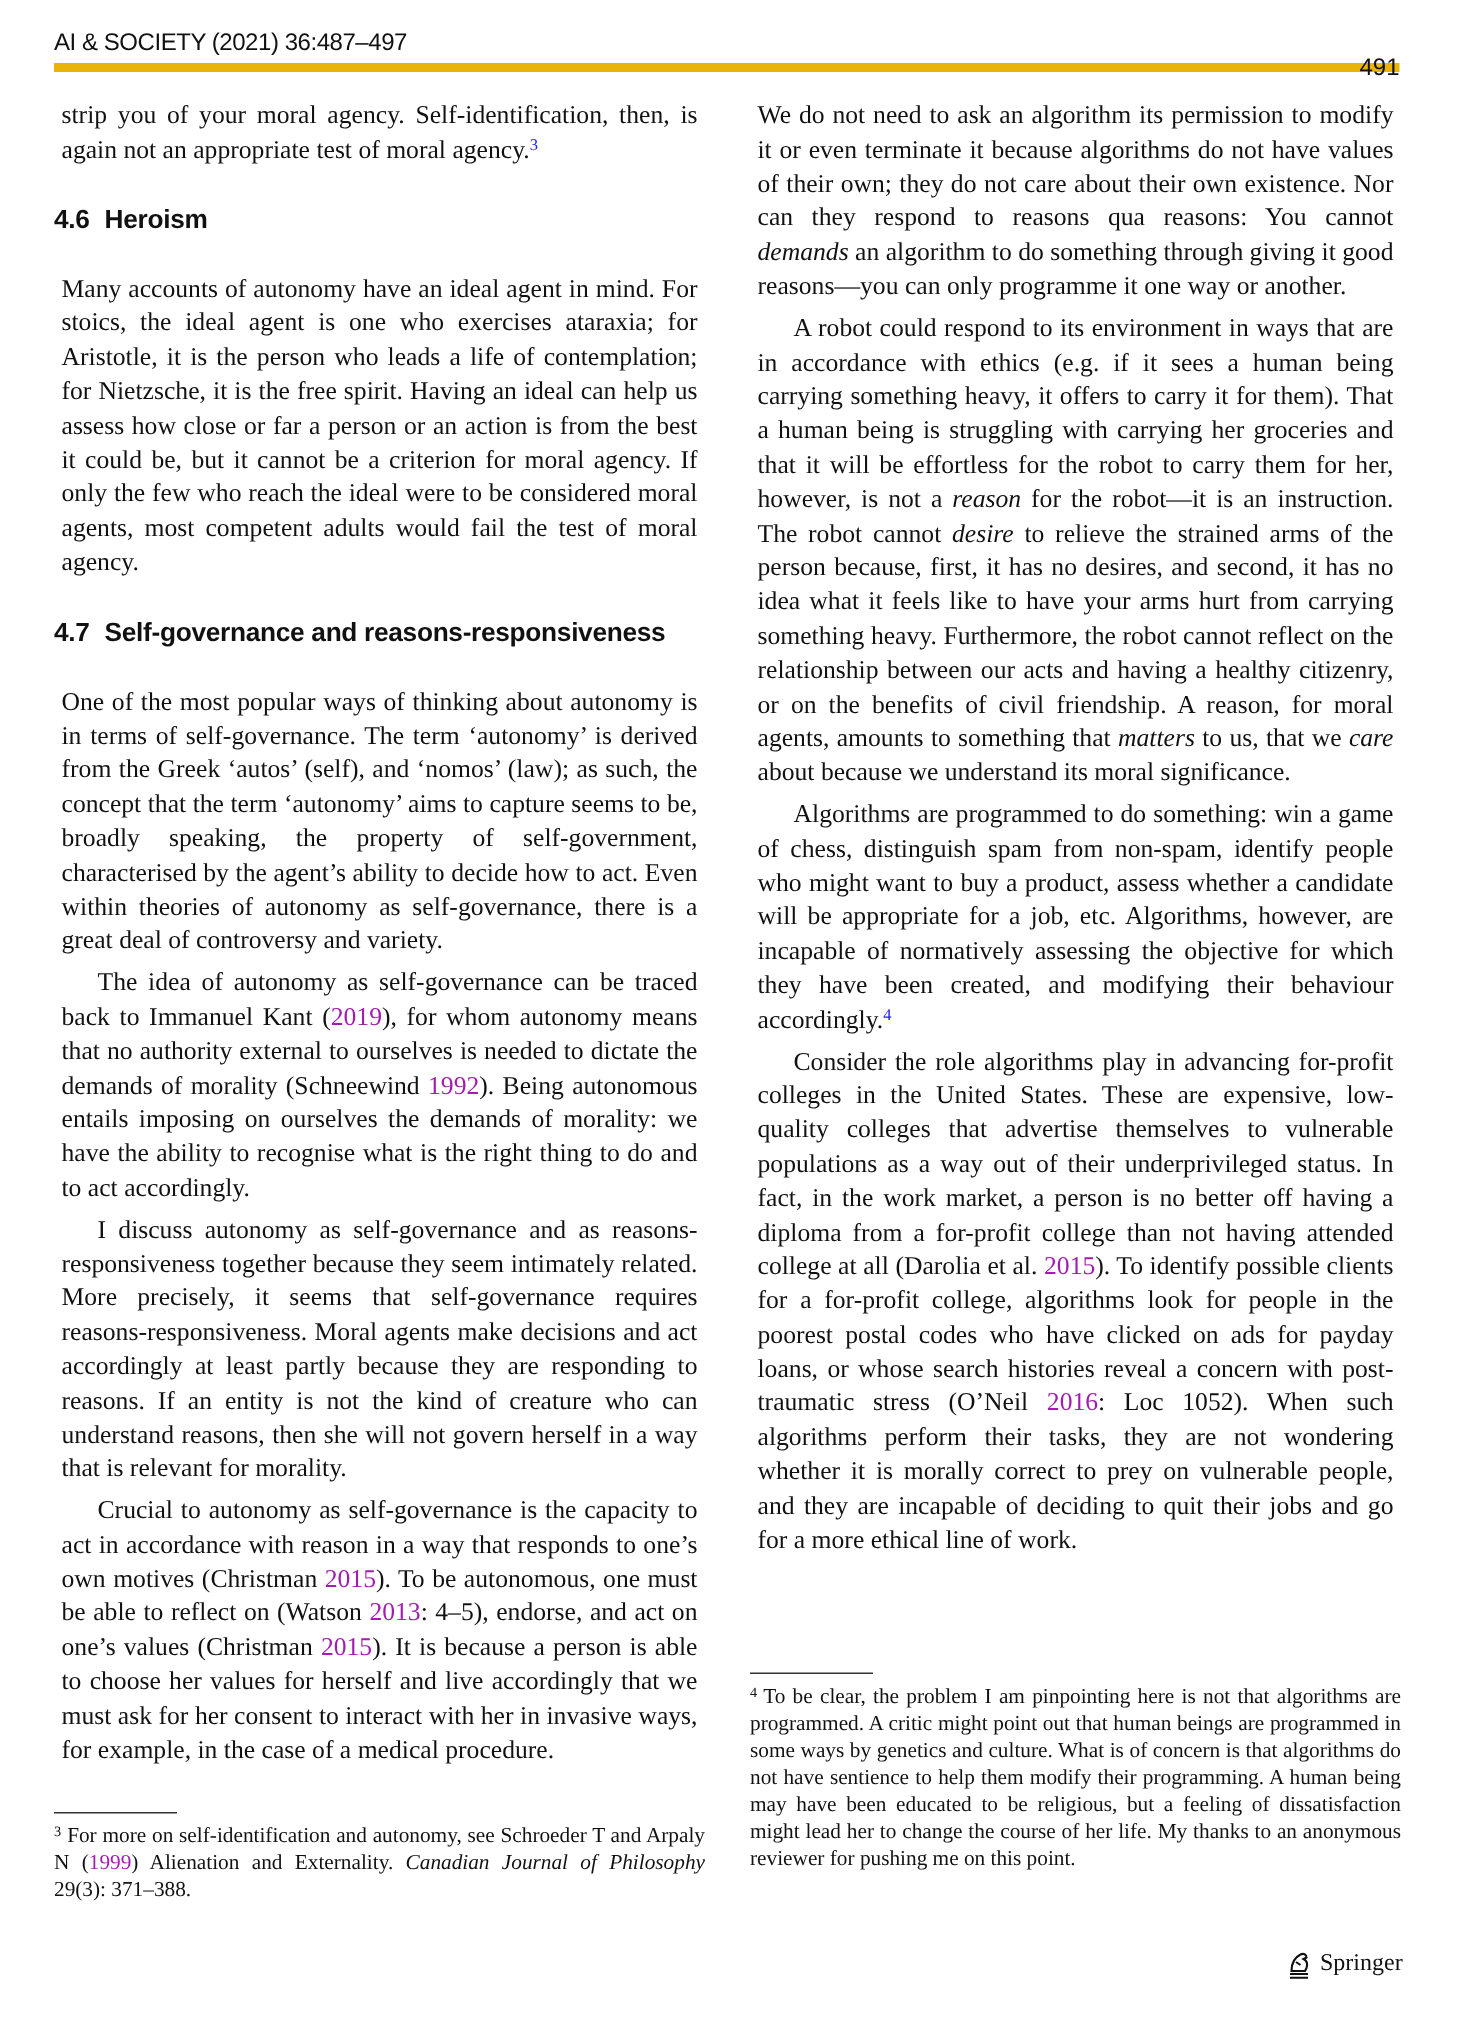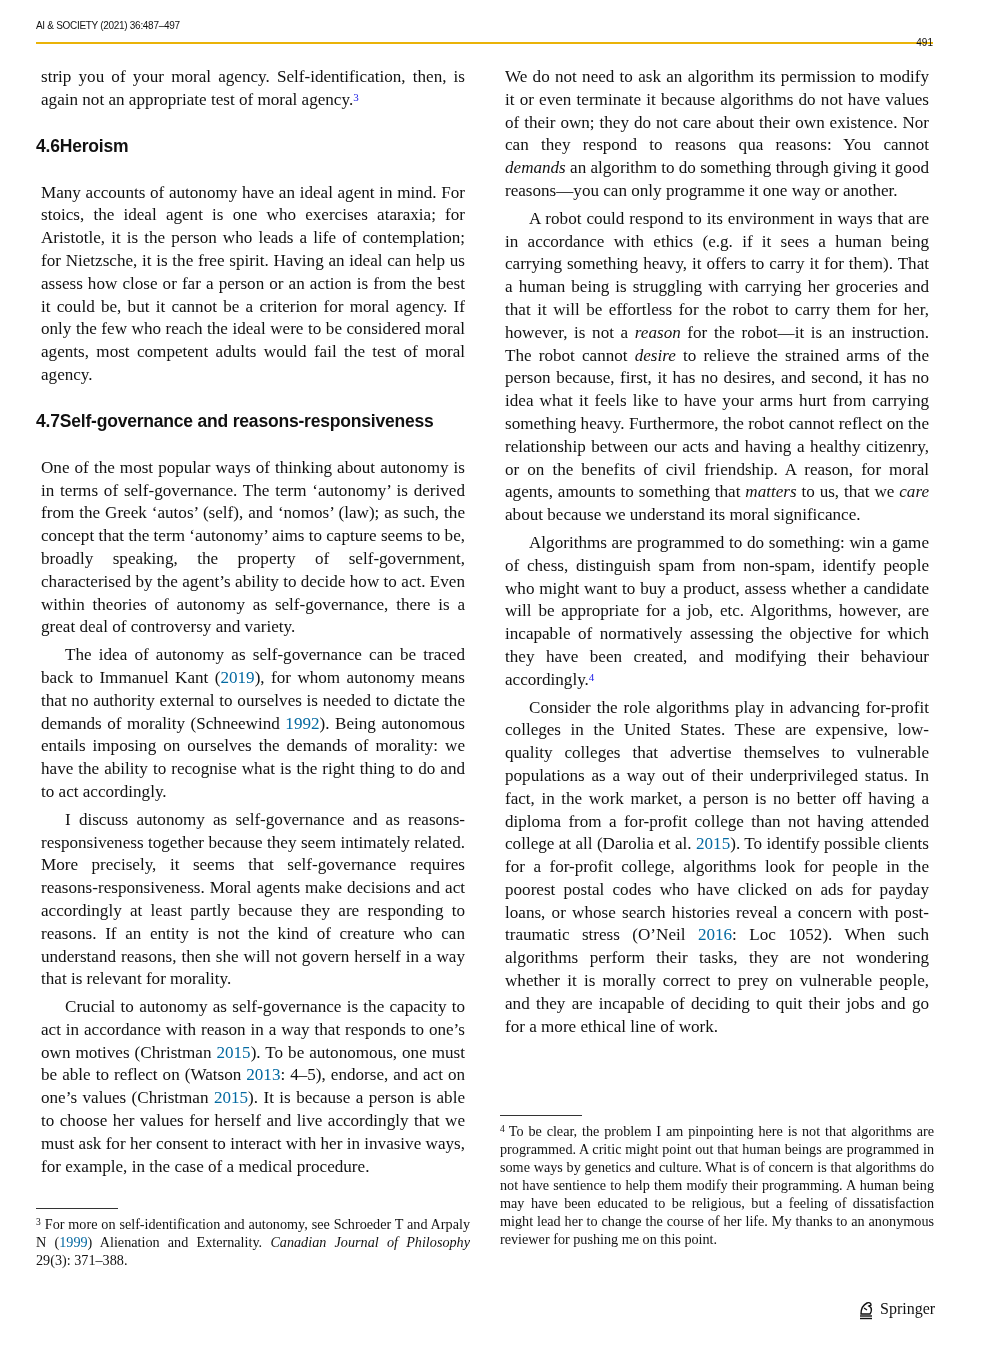--- a/index.html
+++ b/index.html
@@ -1,27 +1,27 @@
 <!DOCTYPE html>
 <html><head>
 <meta charset="utf-8">
 <style>
   html, body { margin: 0; padding: 0; background: #ffffff; }
   body { width: 987px; height: 1350px; position: relative; overflow: hidden; color: #111; }
-  .header { position: absolute; left: 36px; top: 18px; width: 897px; height: 24px; border-bottom: 2px solid #eab308; font-family: "Liberation Sans", sans-serif; font-size: 10px; transform-origin: left; }
+  .header { position: absolute; left: 36px; top: 18px; width: 897px; height: 24px; border-bottom: 6px solid #eab308; font-family: "Liberation Sans", sans-serif; font-size: 16px; transform-origin: left; }
   .header .journal { position: absolute; left: 0; top: 2px; letter-spacing: -0.3px; }
   .header .pagenum { position: absolute; right: 0; top: 19px; }
   .col { position: absolute; top: 61px; width: 434px; font-family: "Liberation Serif", serif; font-size: 17.1px; line-height: 22.8px; text-align: justify; }
   .col.left { left: 36px; }
   .col.right { left: 500px; }
   .col p { margin: 5px; }
   .col p.indent { text-indent: 24px; }
   .sec { font-family: "Liberation Sans", sans-serif; font-weight: bold; font-size: 17.5px; line-height: 22px; margin: 23px 0 25px 0; letter-spacing: -0.2px; text-align: left; }
-  .sec .num { }
-  .link { color: #0369a1; }
+  .sec .num { margin-right: 10px; }
+  .link { color: #a21caf; }
   sup.fn { font-size: 11px; color: #1a1ae6; vertical-align: top; position: relative; top: -3px; }
   .fnblock { position: absolute; width: 434px; font-family: "Liberation Serif", serif; font-size: 14.2px; line-height: 18px; text-align: justify; }
   .fnblock .rule { width: 82px; border-top: 1px solid #333; margin-bottom: 6px; }
   .fnblock sup { font-size: 9.5px; vertical-align: top; position: relative; top: -2px; margin-right: 4px; }
   .fn3 { left: 36px; top: 1208px; }
   .fn4 { left: 500px; top: 1115px; }
   .springer { position: absolute; left: 857px; top: 1300px; font-family: "Liberation Serif", serif; font-size: 16px; display: flex; gap: 5px; }
   .springer svg { width: 18px; height: 20px; }
 </style>
 </head>

